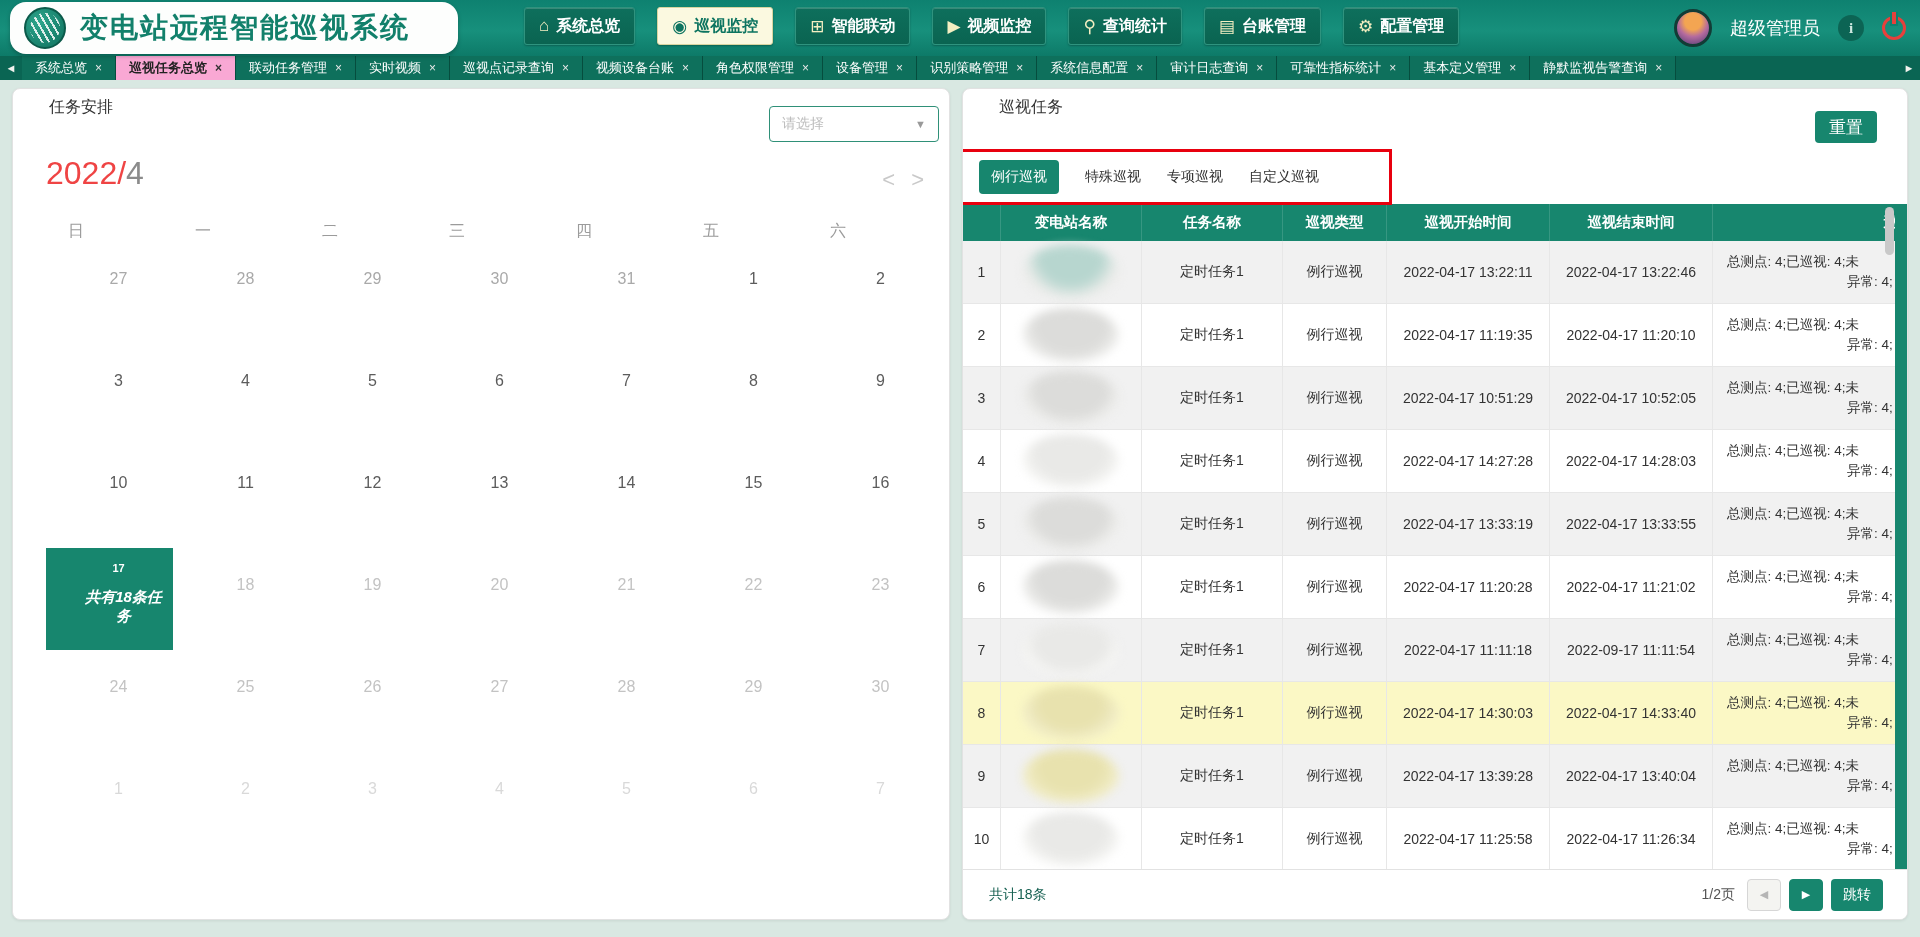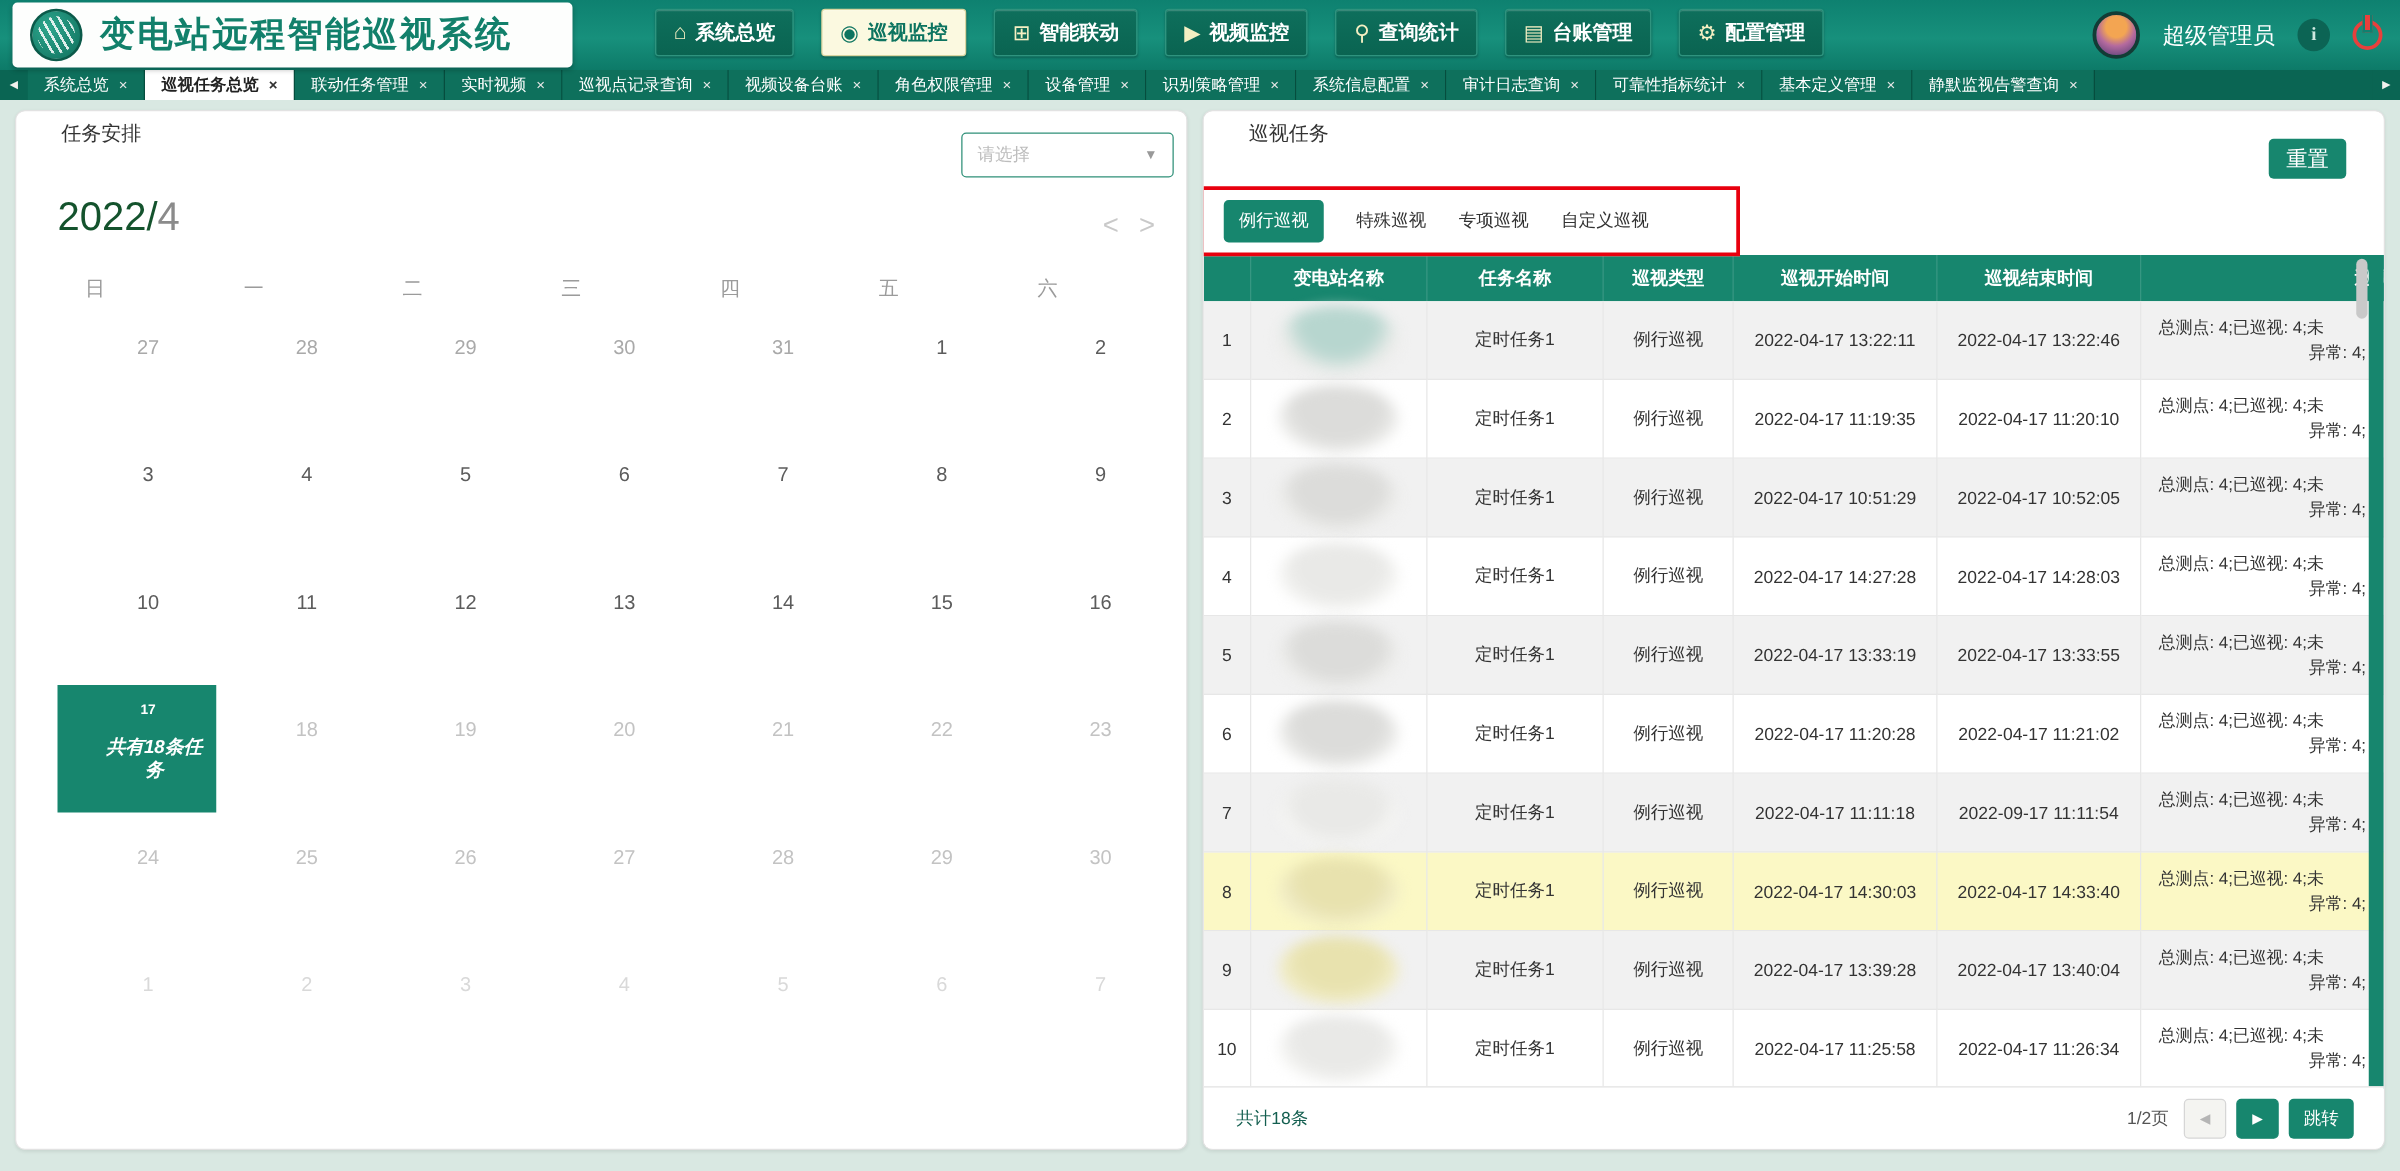--- a/index.html
+++ b/index.html
@@ -3,21 +3,21 @@
 <meta charset="utf-8">
 <style>
   * { margin:0; padding:0; box-sizing:border-box; }
   html,body { width:1920px; height:937px; overflow:hidden; font-family:"Liberation Sans", sans-serif; }
   #root { position:relative; width:1920px; height:937px; background:#d9e8e2; }
 
   
   .topbar { position:absolute; left:0; top:0; width:1920px; height:56px;
             background:linear-gradient(180deg,#0e8170 0%,#17907c 55%,#0d7a68 100%); }
   .logo-pill { position:absolute; left:10px; top:2px; width:448px; height:52px; background:#fdfefd;
-               border-radius:4px; box-shadow:0 2px 4px rgba(0,0,0,.25); display:flex; align-items:center; z-index:5; }
+               border-radius:16px; box-shadow:0 2px 4px rgba(0,0,0,.25); display:flex; align-items:center; z-index:5; }
   .logo-circle { width:42px; height:42px; border-radius:50%; margin-left:14px; position:relative;
                  background:radial-gradient(circle at 35% 35%, #2da68d, #0f6f5c); border:2px solid #0b5a4a; overflow:hidden; }
   .logo-circle:before { content:""; position:absolute; inset:4px; border-radius:50%;
                  background:repeating-linear-gradient(60deg, transparent 0 4px, rgba(255,255,255,.85) 4px 6px); }
   .app-title { margin-left:14px; font-size:28px; font-weight:bold; color:#12806b; letter-spacing:2px; }
 
   .mainnav { position:absolute; left:524px; top:7px; display:flex; gap:22px; }
   .nav-btn { height:38px; padding:0 14px; display:flex; align-items:center; gap:7px; cursor:pointer;
              background:linear-gradient(180deg,#0e6f5c,#0a6451); border:1px solid #2f937e; border-radius:3px;
              box-shadow:inset 0 1px 0 rgba(255,255,255,.18), 0 1px 2px rgba(0,0,0,.25);
@@ -36,35 +36,35 @@
   .power-ico:before { content:""; position:absolute; left:50%; top:-7px; transform:translateX(-50%);
               width:4px; height:12px; background:#e8403c; border:2px solid #0e8170; border-top:none; }
 
   
   .tabstrip { position:absolute; left:0; top:56px; width:1920px; height:24px; background:#0a6553; display:flex; align-items:stretch; }
   .tab-arrow { width:22px; display:flex; align-items:center; justify-content:center; color:#f2f2ee; font-size:11px; cursor:pointer; background:#0a6553; flex:0 0 auto;}
   .tabs-scroller { display:flex; flex:1 1 auto; overflow:hidden; }
   .tab { display:flex; align-items:center; gap:8px; padding:0 13px; font-size:13px; color:#fff;
          background:#0e705c; border-right:1px solid #064d3e; cursor:pointer; white-space:nowrap; }
   .tab .tclose { font-size:12px; color:#e8e8e8; }
-  .tab.active { background:#ffffff; color:#222; font-weight:bold; }
+  .tab.active { background:#f9a8d4; color:#222; font-weight:bold; }
   .tab.active .tclose { color:#333; }
 
   
   .panel { position:absolute; background:#fff; border:1px solid #e2e2e2; border-radius:8px; box-shadow:0 1px 3px rgba(0,0,0,.08); }
   #left-panel  { left:12px;  top:88px; width:938px; height:832px; }
   #right-panel { left:962px; top:88px; width:946px; height:832px; overflow:hidden; }
   .panel-title { position:absolute; left:36px; top:8px; font-size:16px; color:#333; }
 
   
   .cal-select { position:absolute; right:10px; top:17px; width:170px; height:36px; border:1px solid #2f9078;
                 border-radius:4px; display:flex; align-items:center; padding:0 12px; color:#bdbdbd; font-size:14px; cursor:pointer; }
   .cal-select .caret { margin-left:auto; color:#999; font-size:11px; }
   .cal-head { position:absolute; left:33px; top:66px; font-size:32px; font-weight:300; }
-  .cal-head .yr { color:#14532d;text-align:center; } .cal-head .mo { color:#8b8b8b; }
+  .cal-head .yr { color:#ef4444;text-align:center; } .cal-head .mo { color:#8b8b8b; }
   .cal-nav { position:absolute; right:25px; top:80px; display:flex; gap:16px; color:#c9c9c9; font-size:22px; }
   .cal-nav span { cursor:pointer; line-height:1; }
   .cal-grid { position:absolute; left:33px; top:132px; width:890px; }
   .cal-week { display:flex; }
   .cal-week div { width:127px; padding-left:22px; color:#9b9b9b; font-size:16px; }
   .cal-row { display:flex; height:102px; }
   .cal-cell { width:127px; padding:28px 0 0 18px; font-size:16px; cursor:pointer;text-align:center; }
   .cal-cell.other  { color:#a9a9a9; }
   .cal-cell.past   { color:#5c5c5c; }
   .cal-cell.future { color:#c3c3c3; }

